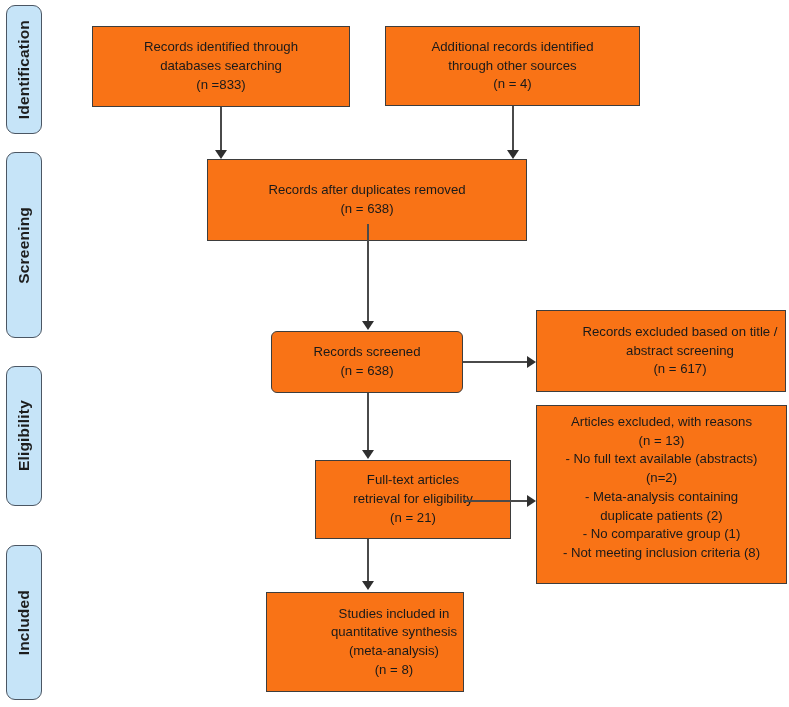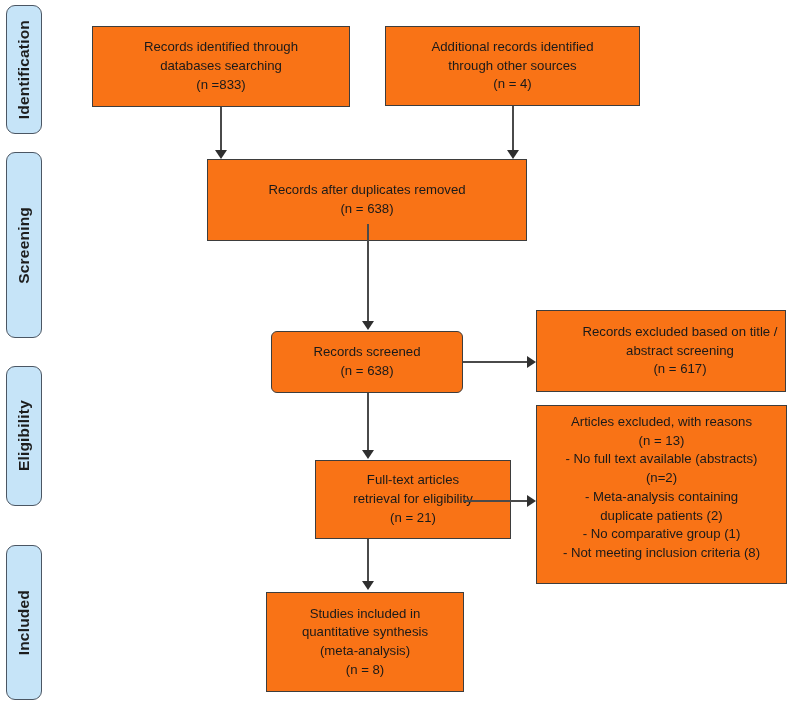--- a/index.html
+++ b/index.html
@@ -181,20 +181,20 @@
 (n=2)
 - Meta-analysis containing
 duplicate patients (2)
 - No comparative group (1)
 - Not meeting inclusion criteria (8)</div>
   </div>
 
   <div class="conn-v" style="left:367px; top:539px; height:43px;"></div>
   <div class="arrow-down" style="left:362px; top:581px;"></div>
 
-  <div class="flow-box" style="left:266px; top:592px; width:198px; height:100px;">
+  <div class="flow-box" style="left:266px; top:592px; width:198px; height:100px;align-items:flex-end;">
     <div class="box-text">Studies included in
 quantitative synthesis
 (meta-analysis)
 (n = 8)</div>
   </div>
 
 </div>
 
 </body></html>

